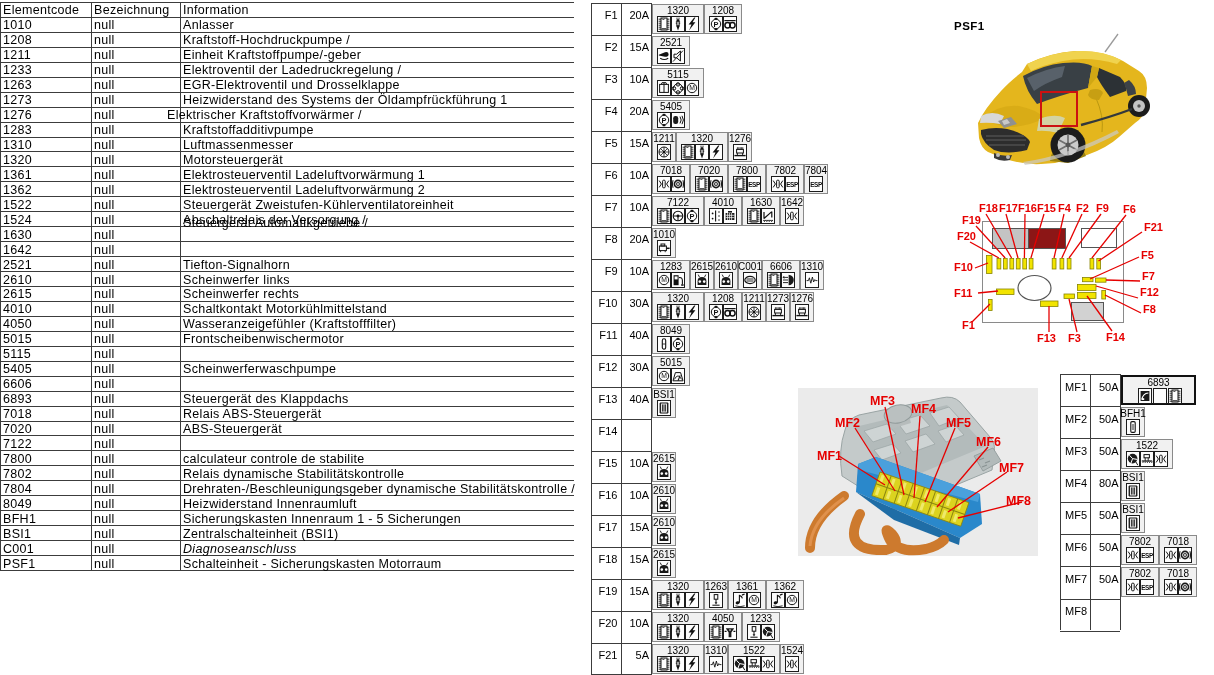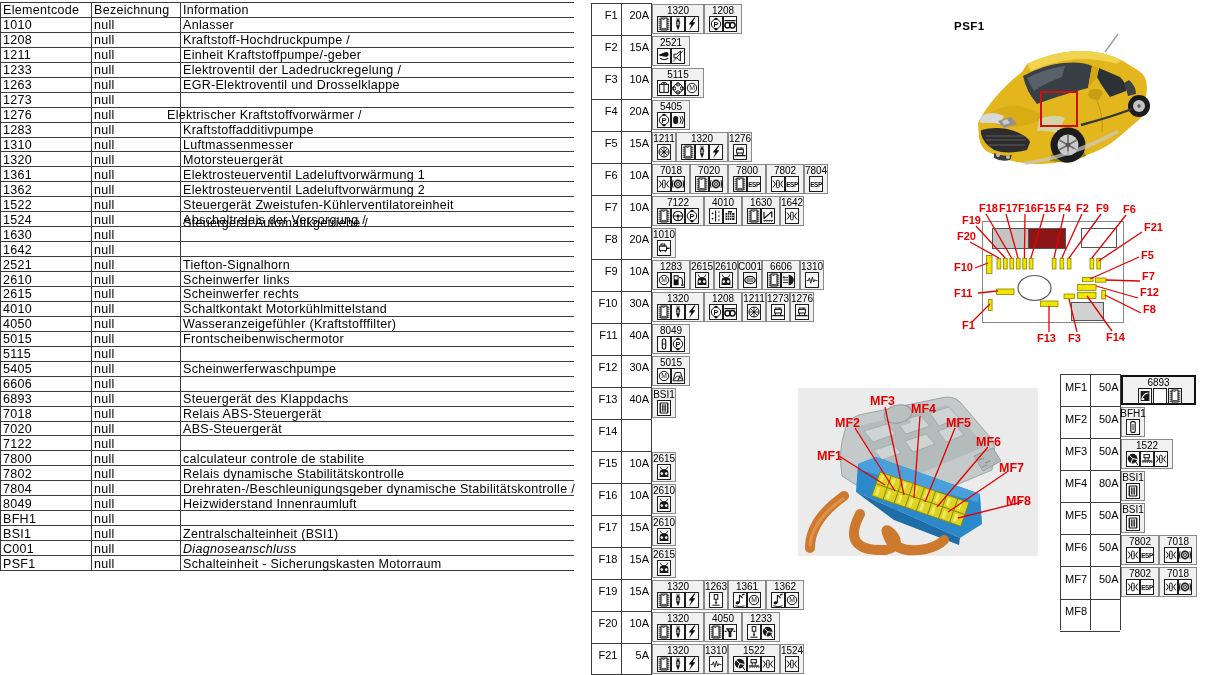--- a/index.html
+++ b/index.html
@@ -269,20 +269,21 @@
 <div class="ct" style="left:3px;top:63.2px;">1233</div>
       <div class="ct" style="left:94px;top:63.2px;">null</div>
       <div class="ct" style="left:183px;top:63.2px;">Elektroventil der Ladedruckregelung /</div>
 
 <div class="ct" style="left:3px;top:78.1px;">1263</div>
       <div class="ct" style="left:94px;top:78.1px;">null</div>
       <div class="ct" style="left:183px;top:78.1px;">EGR-Elektroventil und Drosselklappe</div>
 
 <div class="ct" style="left:3px;top:93.1px;">1273</div>
       <div class="ct" style="left:94px;top:93.1px;">null</div>
+      <div class="ct" style="left:183px;top:93.1px;">Heizwiderstand des Systems der Öldampfrückführung 1</div>
 
 <div class="ct" style="left:3px;top:108.0px;">1276</div>
       <div class="ct" style="left:94px;top:108.0px;">null</div>
       <div class="ct" style="left:167px;top:108.0px;">Elektrischer Kraftstoffvorwärmer /</div>
 
 <div class="ct" style="left:3px;top:123.0px;">1283</div>
       <div class="ct" style="left:94px;top:123.0px;">null</div>
       <div class="ct" style="left:183px;top:123.0px;">Kraftstoffadditivpumpe</div>
 
 <div class="ct" style="left:3px;top:137.9px;">1310</div>
@@ -376,20 +377,21 @@
 <div class="ct" style="left:3px;top:481.7px;">7804</div>
       <div class="ct" style="left:94px;top:481.7px;">null</div>
       <div class="ct" style="left:183px;top:481.7px;">Drehraten-/Beschleunigungsgeber dynamische Stabilitätskontrolle /</div>
 
 <div class="ct" style="left:3px;top:496.7px;">8049</div>
       <div class="ct" style="left:94px;top:496.7px;">null</div>
       <div class="ct" style="left:183px;top:496.7px;">Heizwiderstand Innenraumluft</div>
 
 <div class="ct" style="left:3px;top:511.6px;">BFH1</div>
       <div class="ct" style="left:94px;top:511.6px;">null</div>
+      <div class="ct" style="left:183px;top:511.6px;">Sicherungskasten Innenraum 1 - 5 Sicherungen</div>
 
 <div class="ct" style="left:3px;top:526.6px;">BSI1</div>
       <div class="ct" style="left:94px;top:526.6px;">null</div>
       <div class="ct" style="left:183px;top:526.6px;">Zentralschalteinheit (BSI1)</div>
 
 <div class="ct" style="left:3px;top:541.5px;">C001</div>
       <div class="ct" style="left:94px;top:541.5px;">null</div>
       <div class="ct" style="left:183px;top:541.5px;font-style:italic;">Diagnoseanschluss</div>
 
 <div class="ct" style="left:3px;top:556.5px;">PSF1</div>

